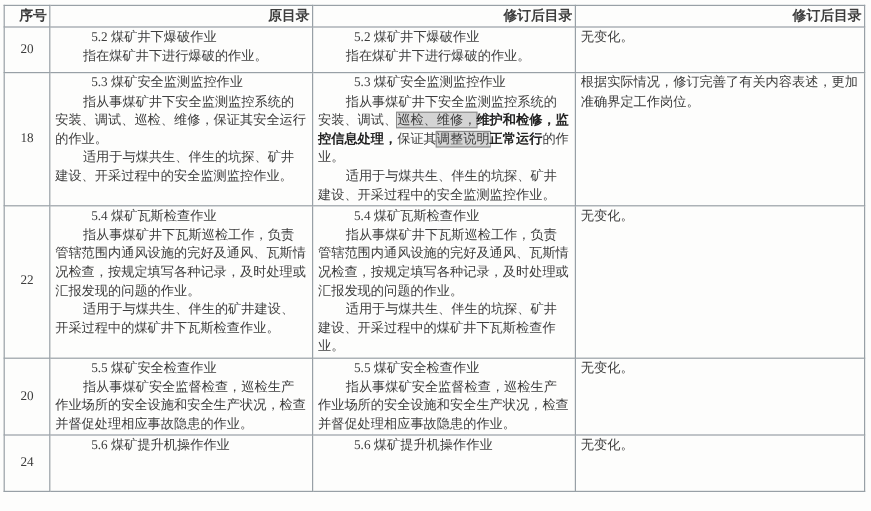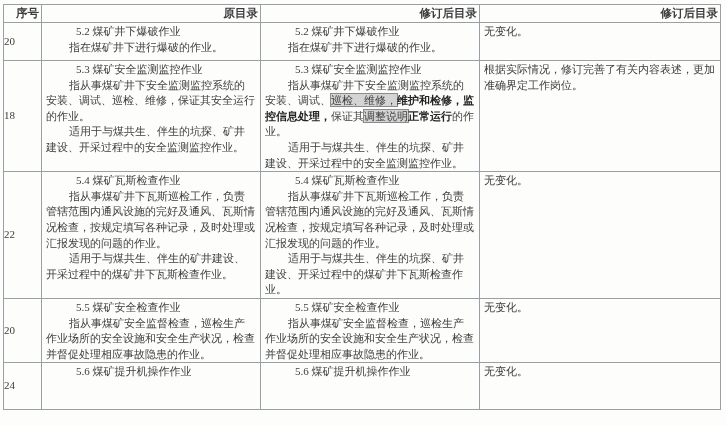--- a/index.html
+++ b/index.html
@@ -13,21 +13,21 @@
   html,body{margin:0;padding:0;width:726px;height:426px;background:var(--page-bg);overflow:hidden;}
   .page{padding:4px 4px 0 3px;}
   table{
     border-collapse:collapse;table-layout:fixed;width:717px;
     color:var(--text);
     font-family:"Liberation Serif","DejaVu Serif",serif;
   }
   th,td{border:1px solid var(--border);}
   th{font-size:11.5px;font-weight:bold;height:17px;padding:0 2px;text-align:right;}
   td{font-size:11px;line-height:15.6px;padding:1px 4px 0 4px;vertical-align:top;overflow:hidden;}
-  td.num{vertical-align:middle;padding:0;}
+  td.num{text-align:center;vertical-align:middle;padding:0;}
   .para{margin:0;}
   .para.title{padding-left:30px;}
   .para.body{text-indent:2.1em;}
   .para.flush{text-indent:0;}
   .run.box{background:var(--del-bg);box-shadow:0 0 0 1px var(--del-border);}
   .run.b{font-weight:bold;color:var(--bold);}
 </style>
 </head>
 <body>
 

